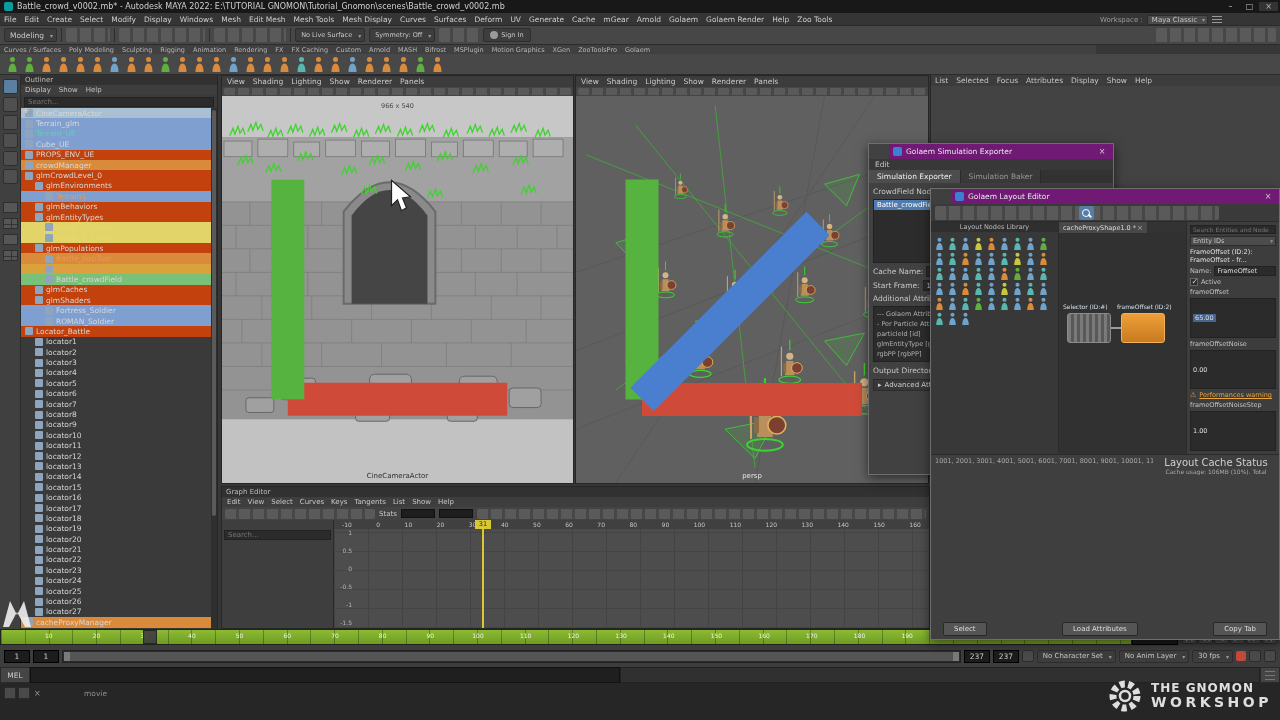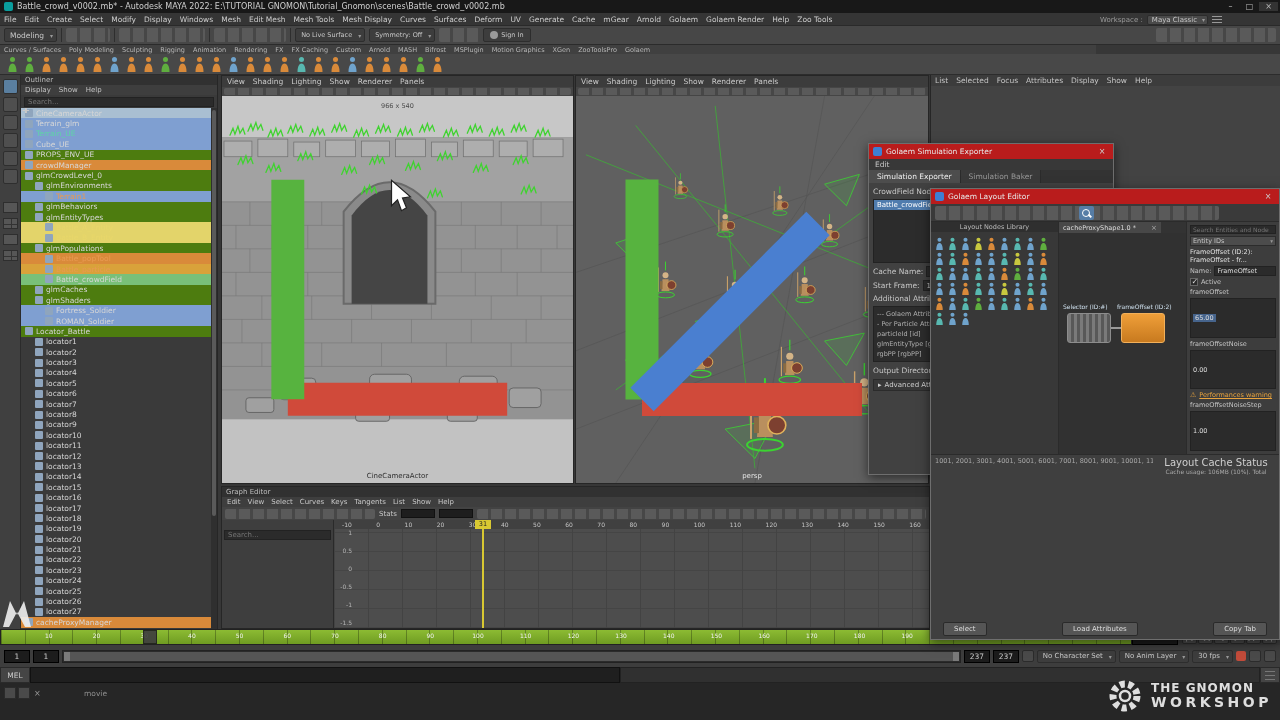--- a/index.html
+++ b/index.html
@@ -47,21 +47,21 @@
   .pan-menus{height:10px;display:flex;gap:8px;font-size:7px;color:#c4c4c4;padding-left:4px;align-items:center;background:#3e3e3e;flex:0 0 auto;}
   .o-search{height:13px;display:flex;align-items:center;padding:1px 3px;flex:0 0 auto;}
   .o-search input{width:100%;height:10px;background:#2b2b2b;border:1px solid #222;color:#bbb;font-size:7px;padding:0 3px;}
   .o-tree{flex:1;position:relative;overflow:hidden;font-size:7.5px;}
   .o-scroll{position:absolute;right:0;top:0;width:6px;height:100%;background:#2f2f2f;}
   .o-thumb{position:absolute;right:1px;top:2px;width:4px;height:78%;background:#5a5a5a;border-radius:2px;}
   .o-item{height:10.4px;display:flex;align-items:center;padding-left:4px;color:#d6d6d6;white-space:nowrap;}
   .o-ico{width:8px;height:8px;margin-right:3px;background:#8fa5bd;border-radius:1px;flex:0 0 auto;position:relative;}
   .ind1{padding-left:14px}.ind2{padding-left:24px}
   .tx-teal{color:#5fd3a8}.tx-orange{color:#e89a52}.tx-yellow{color:#e8d76a}
-  .ic-cam{background:#a9bfd2}.ic-mesh{background:#7f9fd1}.ic-grp{background:#4d7c0f}.ic-org{background:#d98a3a}
+  .ic-cam{background:#a9bfd2}.ic-mesh{background:#7f9fd1}.ic-grp{background:#c2410c}.ic-org{background:#d98a3a}
   .ic-ent{background:#e3d46a}.ic-fld{background:#79c079}.ic-par{background:#d9o}
   .ic-par{background:#d9a23a}
   .ic-loc{background:transparent}
   .ic-loc::before{content:"+";position:absolute;left:1px;top:-3px;color:#c9c9c9;font-size:9px;}
   
   .viewport{position:absolute;top:75px;height:409px;border:1px solid #262626;display:flex;flex-direction:column;background:#7e7e7e;}
   #vp1{left:221px;width:353px;}
   #vp2{left:575px;width:354px;}
   .vp-menus{height:11px;background:#3c3c3c;display:flex;gap:8px;align-items:center;font-size:7.5px;color:#cacaca;padding-left:5px;flex:0 0 auto;}
   .vp-tools{height:9px;background:#454545;flex:0 0 auto;}
@@ -85,21 +85,21 @@
   .ge-left{width:112px;background:#3e3e3e;border-right:1px solid #2a2a2a;padding:2px;flex:0 0 auto;}
   .ge-left input{width:100%;height:10px;background:#2b2b2b;border:1px solid #222;color:#bbb;font-size:7px;padding:0 3px;}
   .ge-graph{flex:1;position:relative;background:#4d4d4d;
     background-image:repeating-linear-gradient(90deg,#434343 0 1px,transparent 1px 34px),repeating-linear-gradient(0deg,#454545 0 1px,transparent 1px 19px);}
   .ge-ruler{position:absolute;left:0;top:0;right:0;height:9px;background:#404040;display:flex;justify-content:space-between;padding:0 8px;font-size:6px;color:#c5c5c5;align-items:center;}
   .ge-yaxis{position:absolute;left:2px;top:9px;bottom:2px;width:16px;display:flex;flex-direction:column;justify-content:space-between;font-size:6px;color:#b5b5b5;text-align:right;}
   .ge-playhead{position:absolute;left:148px;top:0;bottom:0;width:2px;background:#d8c832;}
   .ge-flag{position:absolute;left:141px;top:0;width:16px;height:9px;background:#d8c832;color:#222;font-size:6.5px;text-align:center;line-height:9px;}
   
   .fwin{position:absolute;background:#414141;border:1px solid #6e6e6e;box-shadow:0 3px 10px rgba(0,0,0,.55);display:flex;flex-direction:column;}
-  .w-title{height:15px;background:#b91c1c;display:flex;align-items:center;padding:0 4px;flex:0 0 auto;}
+  .w-title{height:15px;background:#701a75;display:flex;align-items:center;padding:0 4px;flex:0 0 auto;margin-left:20px;}
   .g-badge{width:9px;height:9px;background:#3e7fd2;border-radius:2px;flex:0 0 auto;}
   .w-title .t{font-size:7.5px;color:#e8e8e8;margin-left:4px;white-space:nowrap;}
   .w-close{margin-left:auto;width:14px;text-align:center;color:#cfcfcf;font-size:8px;}
   #simexp{left:868px;top:143px;width:246px;height:332px;z-index:5;}
   .se-menu{height:11px;background:#383838;font-size:7.5px;display:flex;align-items:center;padding-left:6px;flex:0 0 auto;}
   .se-tabs{height:13px;display:flex;background:#333;flex:0 0 auto;}
   .se-tab{padding:0 8px;font-size:7.5px;display:flex;align-items:center;color:#999;background:#3a3a3a;border-right:1px solid #2b2b2b;white-space:nowrap;}
   .se-tab.active{background:#4d4d4d;color:#eee;}
   .se-content{flex:1;padding:4px;display:flex;flex-direction:column;gap:3px;font-size:7.5px;color:#c6c6c6;overflow:hidden;}
   .se-list{height:64px;background:#2c2c2c;border:1px solid #222;}
@@ -115,21 +115,21 @@
   .le-search-btn{position:absolute;left:148px;top:2px;width:15px;height:14px;background:#567da6;border-radius:2px;}
   .le-search-btn::before{content:"";position:absolute;left:3px;top:3px;width:6px;height:6px;border:1.4px solid #fff;border-radius:50%;}
   .le-search-btn::after{content:"";position:absolute;left:9px;top:9px;width:4px;height:1.6px;background:#fff;transform:rotate(45deg);}
   .le-body{height:232px;display:flex;flex:0 0 auto;overflow:hidden;}
   .le-lib{width:128px;background:#383838;border-right:1px solid #2b2b2b;display:flex;flex-direction:column;}
   .le-lib-head{height:10px;background:#2f2f2f;font-size:6.5px;color:#bbb;text-align:center;line-height:10px;flex:0 0 auto;}
   .le-grid{flex:1;display:flex;flex-wrap:wrap;gap:2px;padding:3px;align-content:flex-start;overflow:hidden;}
   .le-grid .person{width:11px;height:13px;}
   .le-graphcol{flex:1;display:flex;flex-direction:column;border-right:1px solid #2b2b2b;}
   .le-tabrow{height:11px;background:#333;display:flex;align-items:center;flex:0 0 auto;}
-  .le-tab{background:#484848;font-size:6.5px;color:#ddd;padding:0 4px;height:11px;display:flex;align-items:center;gap:15px;white-space:nowrap;}
+  .le-tab{background:#484848;font-size:6.5px;color:#ddd;padding:0 4px;height:11px;display:flex;align-items:center;gap:1px;white-space:nowrap;}
   .le-tab .x{color:#aaa;font-size:7px;}
   .le-canvas{flex:1;background:#313131;position:relative;overflow:hidden;}
   .node-label{position:absolute;font-size:6px;color:#cfe0ee;white-space:nowrap;}
   .node-box{position:absolute;width:44px;height:30px;border-radius:3px;}
   .node-selector{left:8px;top:80px;background:repeating-linear-gradient(90deg,#7a7a7a 0 3px,#585858 3px 6px);border:1px solid #8d8d8d;}
   .node-frameoffset{left:62px;top:80px;background:linear-gradient(#ef9f39,#c87a1f);border:1px solid #f2b05a;}
   .node-conn{position:absolute;left:52px;top:94px;width:10px;height:2px;background:#9a9a9a;}
   .le-attrs{width:92px;background:#3d3d3d;padding:3px;display:flex;flex-direction:column;gap:2px;font-size:6.5px;color:#c5c5c5;overflow:hidden;}
   .le-attrs input{width:100%;height:9px;background:#2b2b2b;border:1px solid #222;color:#bbb;font-size:6px;padding:0 2px;}
   .le-drop{height:10px;background:#4c4c4c;border:1px solid #2c2c2c;display:flex;align-items:center;padding:0 2px;position:relative;font-size:6.5px;}

